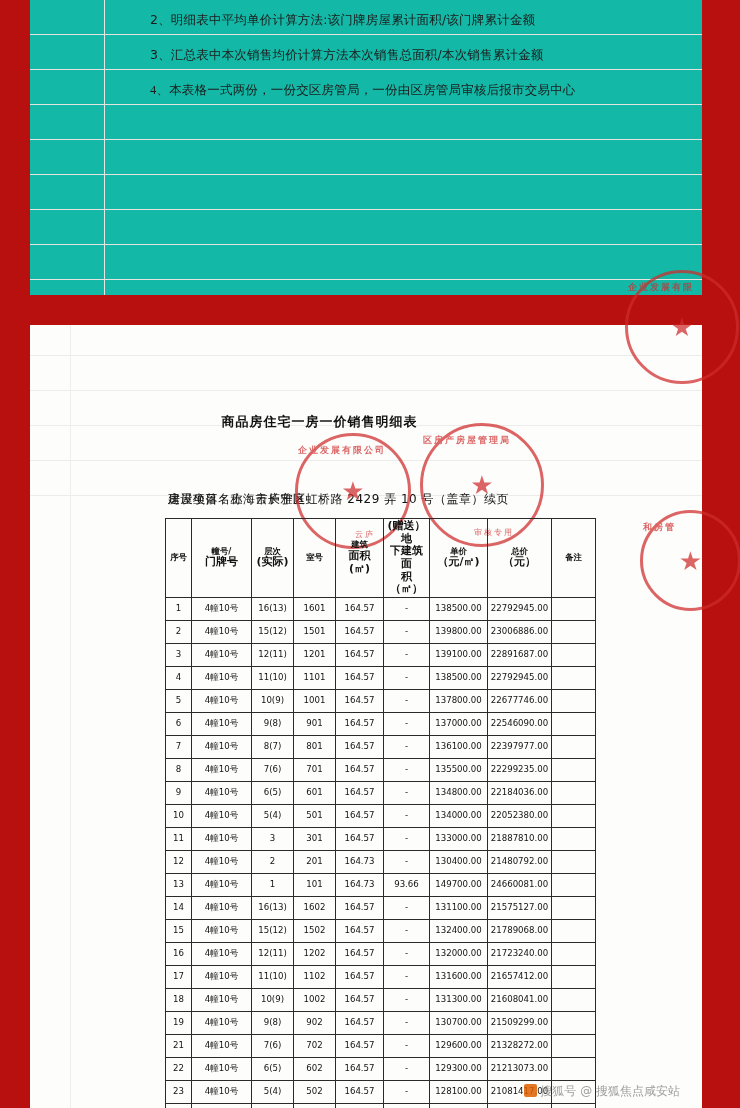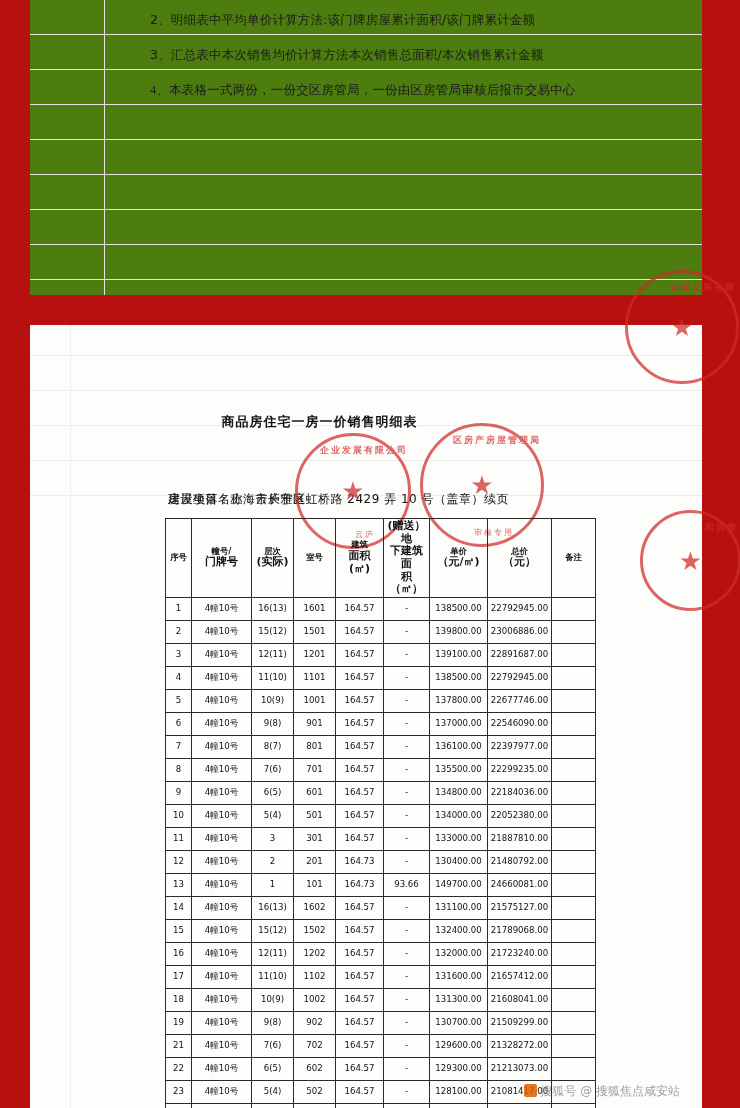--- a/index.html
+++ b/index.html
@@ -6,21 +6,21 @@
   body{
     width:740px;height:1108px;
     background:#b8100f;
     font-family:"DejaVu Sans","Liberation Sans",sans-serif;
     position:relative;
     overflow:hidden;
   }
   
   .page-top{
     position:absolute;left:30px;top:0;width:672px;height:295px;
-    background:#4d7c0f;
+    background:#14b8a6;
     overflow:hidden;
   }
   .page-top .lines{
     position:absolute;left:0;top:0;width:100%;height:100%;
   }
   .page-top .lines div{
     position:absolute;left:0;width:100%;height:1px;background:#e3e3e0;
   }
   .page-top .vline{
     position:absolute;top:0;left:74px;width:1px;height:100%;background:#e6e6e3;
@@ -103,21 +103,21 @@
     border-radius:50%;
     border:3px solid #cf2b2b;
     color:#cf2b2b;
     opacity:.72;
   }
   .stamp .star{
     position:absolute;left:50%;top:50%;transform:translate(-50%,-50%);
     font-size:26px;color:#cf2b2b;line-height:1;
   }
   .stamp .arc{
-    position:absolute;left:0;top:8px;width:100%;text-align:right;
+    position:absolute;left:0;top:8px;width:100%;text-align:left;
     font-size:9px;letter-spacing:2px;font-weight:bold;
   }
   .stamp .arc2{
     position:absolute;left:12px;bottom:6px;width:100%;text-align:center;
     font-size:8px;letter-spacing:2px;
   }
   #stamp-company{left:265px;top:108px;width:110px;height:110px;}
   #stamp-bureau{left:390px;top:98px;width:118px;height:118px;}
   #stamp-side-1{left:625px;top:270px;width:108px;height:108px;border-width:3px;}
   #stamp-side-2{left:640px;top:510px;width:95px;height:95px;}

